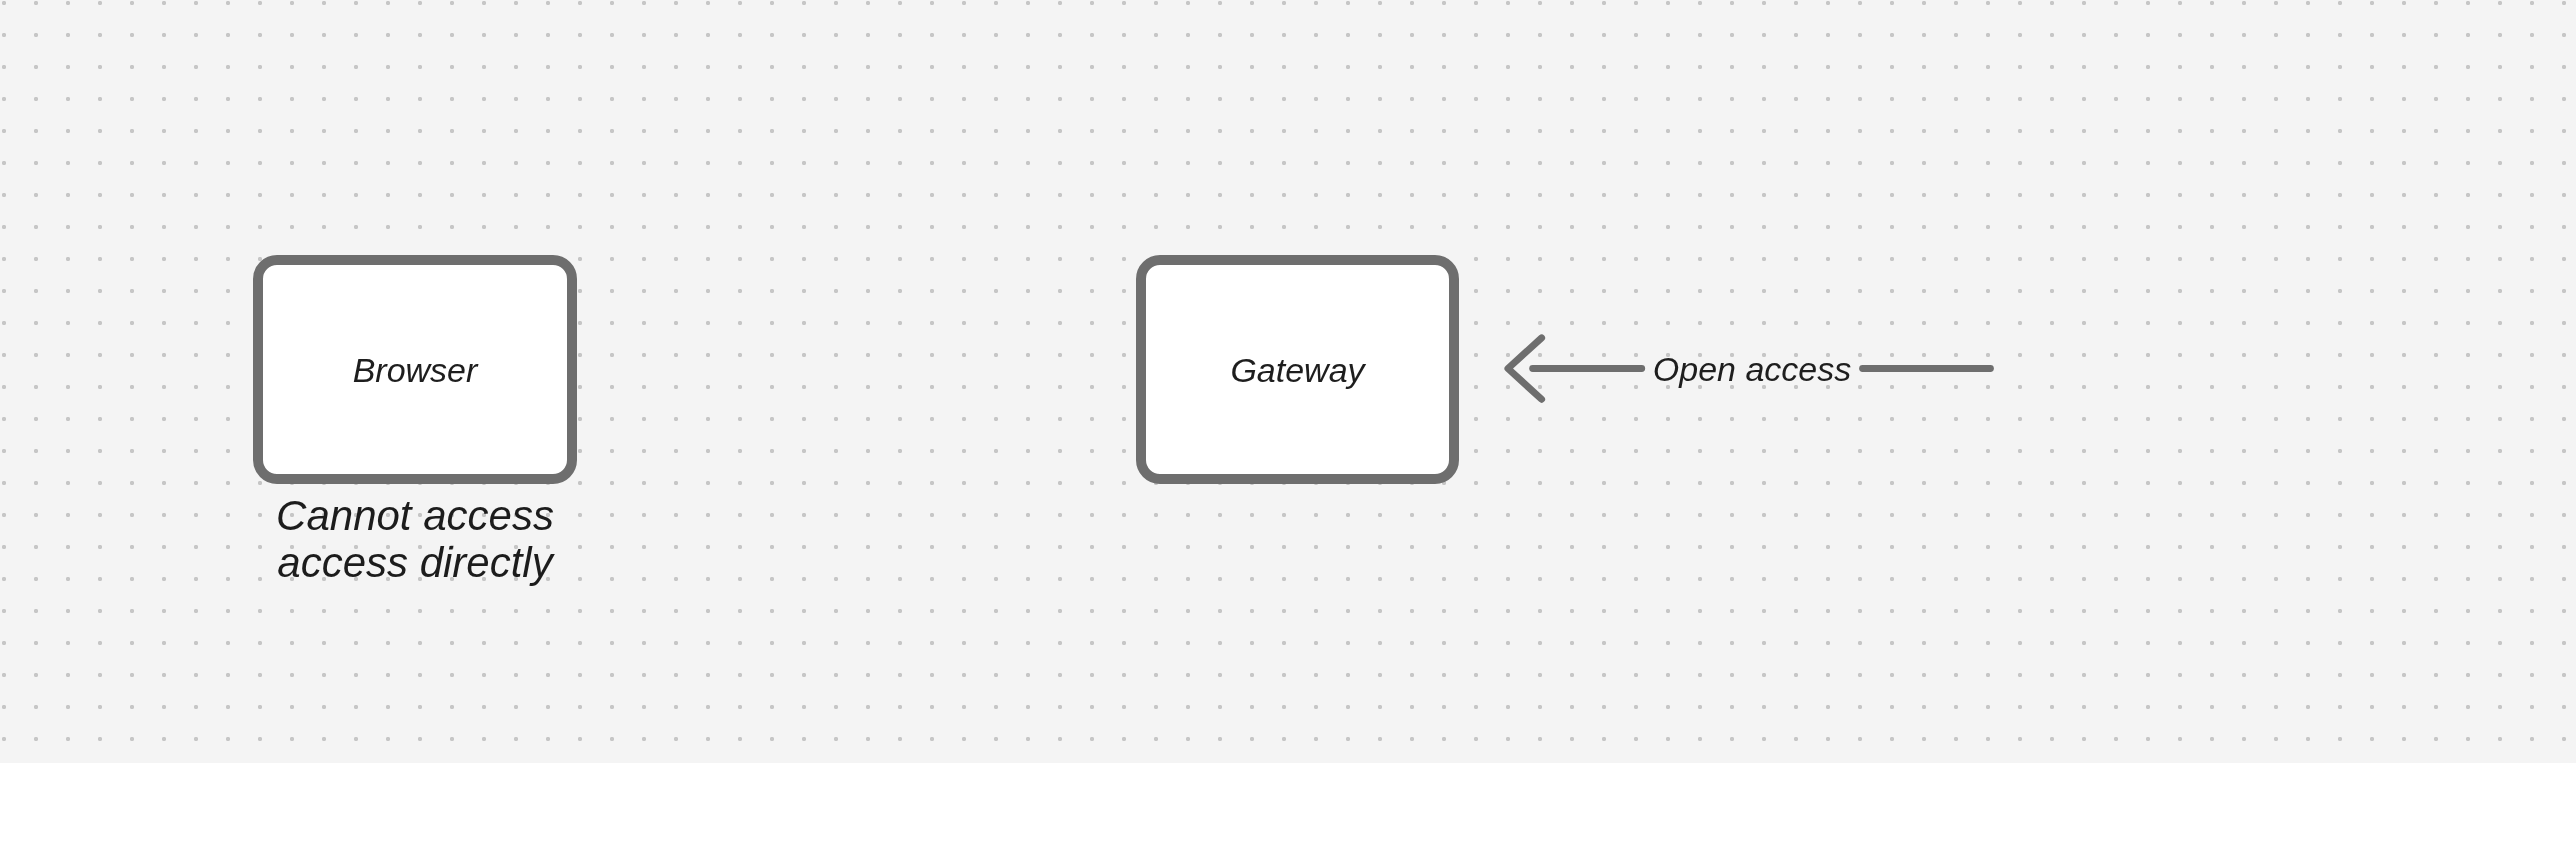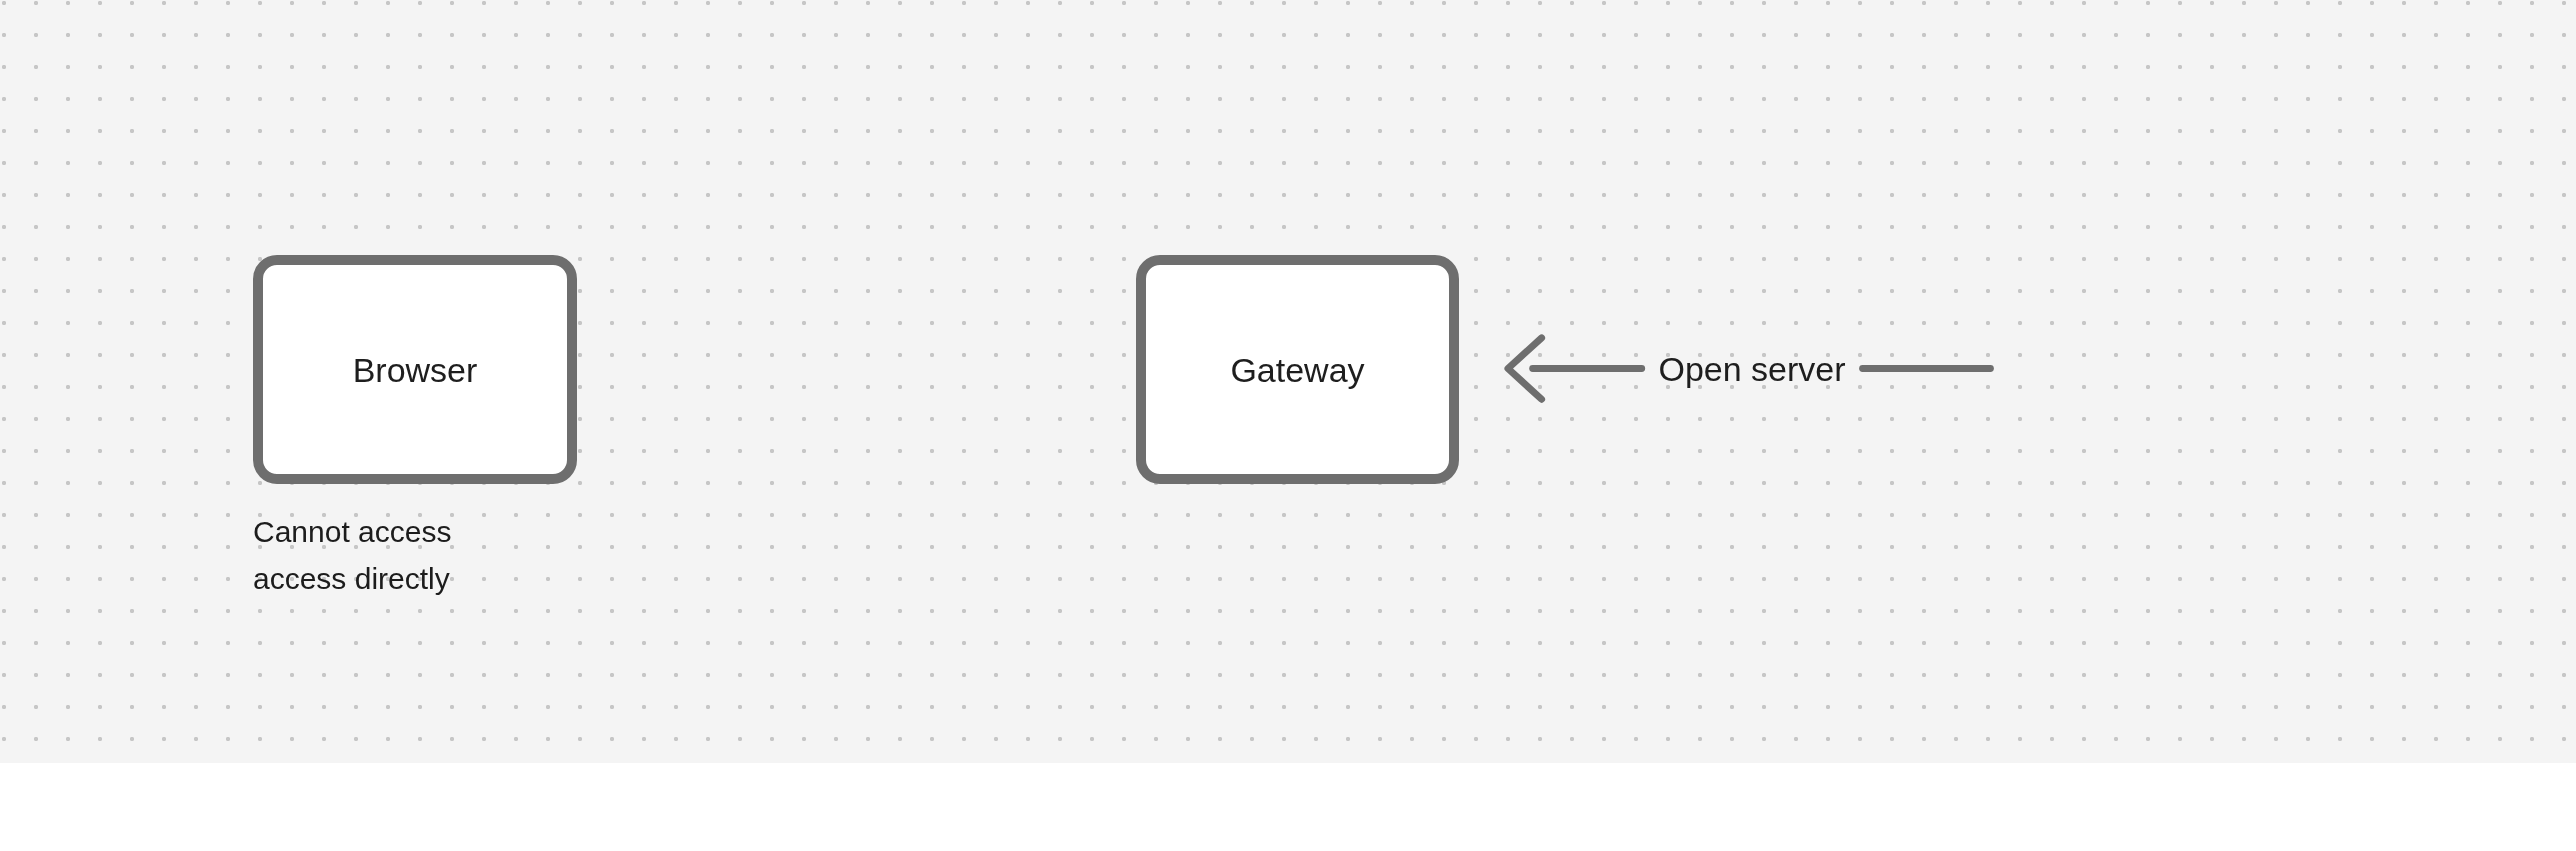--- a/index.html
+++ b/index.html
@@ -10,20 +10,21 @@
     position: relative;
     width: 2576px;
     height: 763px;
     overflow: hidden;
     background-color: #f4f4f4;
     background-image: radial-gradient(circle, #c6c6c6 1.8px, rgba(198,198,198,0) 2.5px);
     background-size: 32px 32px;
     background-position: -12px -13px;
     font-family: "Liberation Sans", sans-serif;
     color: #1e1e1e;
+    font-style: italic;
   }
   .node {
     position: absolute;
     box-sizing: border-box;
     width: 323px;
     height: 229px;
     background: #ffffff;
     border: 10px solid #6e6e6e;
     border-radius: 24px;
     display: flex;
@@ -59,24 +60,24 @@
     top: 369px;
     transform: translate(-50%, -50%);
     font-size: 34px;
     line-height: 1;
     white-space: nowrap;
     color: #1e1e1e;
   }
   .caption {
     position: absolute;
     left: 253px;
-    top: 508px;
+    top: 492px;
     width: 324px;
-    text-align: left;
-    font-size: 30px;
+    text-align: center;
+    font-size: 42px;
     line-height: 47px;
     color: #1c1c1c;
   }
 </style>
 </head>
 <body>
 
 <div class="canvas">
 
   <div class="node node-browser">
@@ -87,21 +88,21 @@
     <span class="node-label">Gateway</span>
   </div>
 
 
   <svg class="edge-svg" width="2576" height="851" viewBox="0 0 2600 859">
     <path d="M 2009 372 L 1880 372"></path>
     <path d="M 1657 372 L 1547 372"></path>
     <path d="M 1556 341 L 1522 372 L 1556 403"></path>
   </svg>
 
-  <div class="edge-label">Open server</div>
+  <div class="edge-label">Open access</div>
 
   <div class="caption">
     <div>Cannot access</div>
     <div>access directly</div>
   </div>
 
 </div>
 
 
 </body></html>

